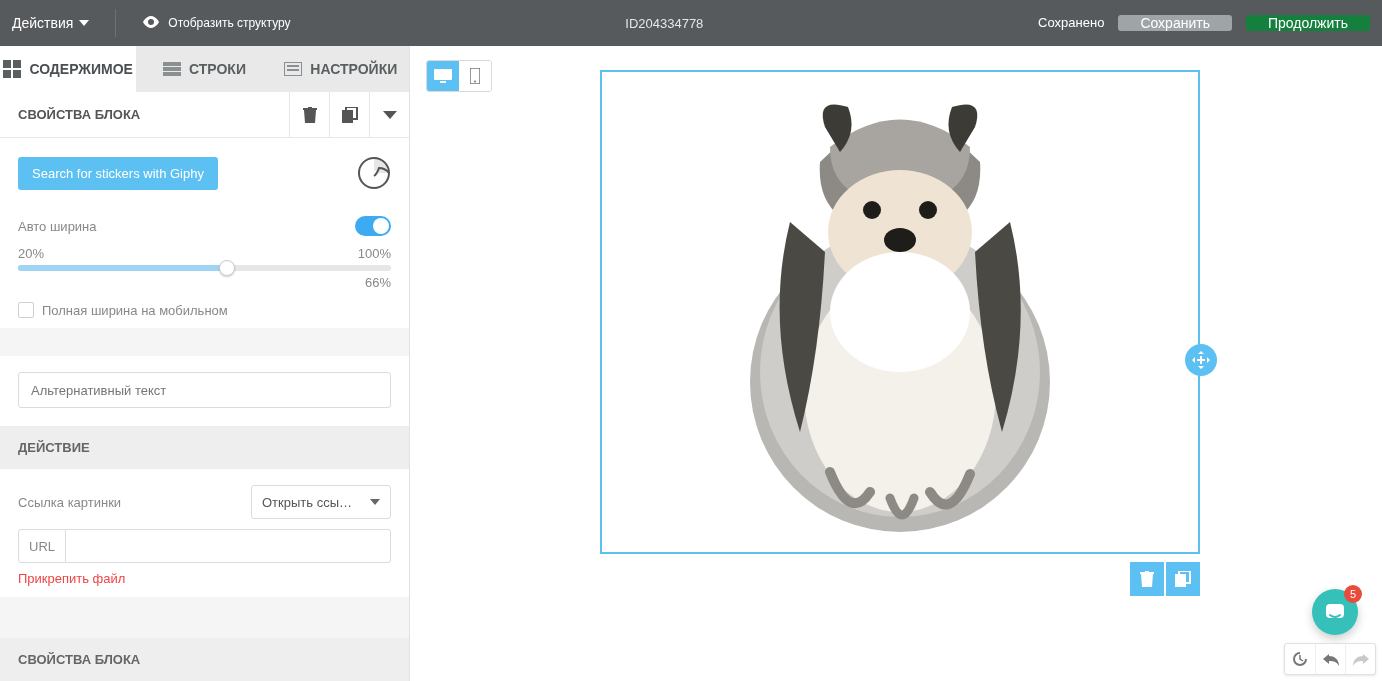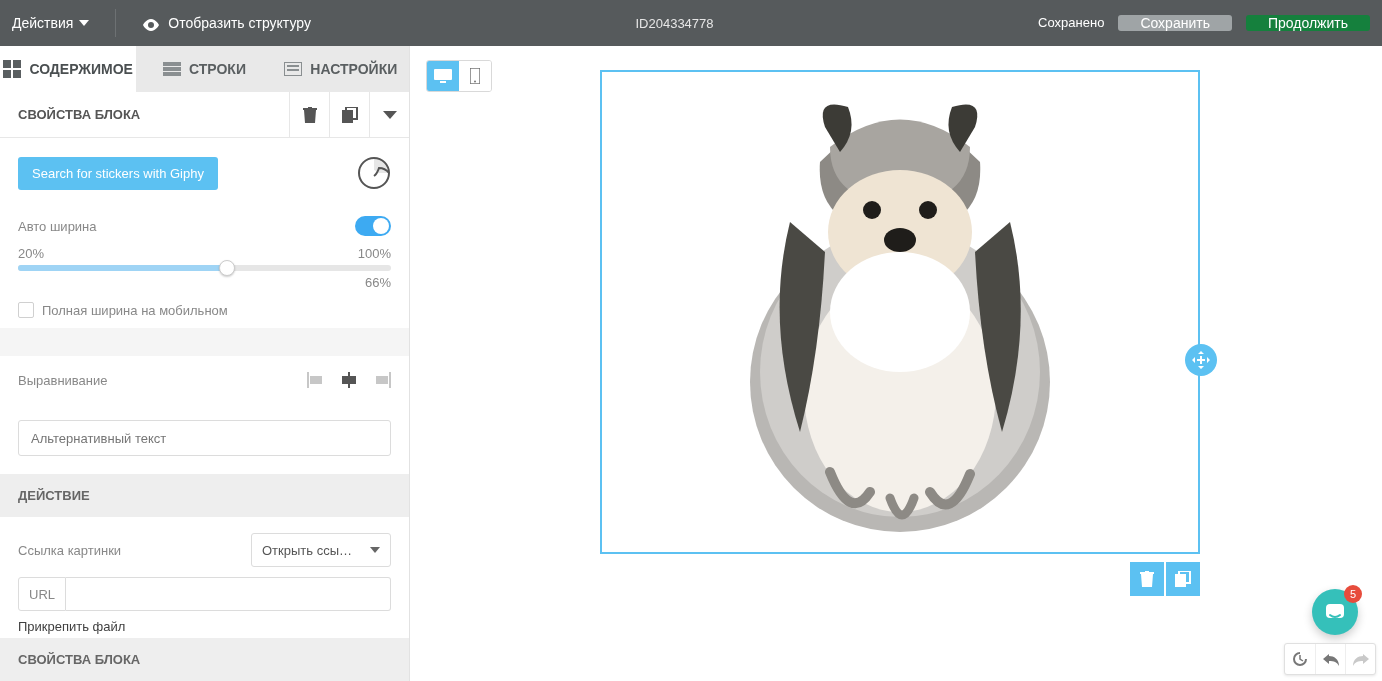--- a/index.html
+++ b/index.html
@@ -3,21 +3,21 @@
 <meta charset="utf-8">
 <style>
   * { box-sizing: border-box; margin: 0; padding: 0; font-family: Arial, Helvetica, sans-serif; }
   html, body { width: 1382px; height: 681px; overflow: hidden; background: #fff; }
 
   
   .topbar { height: 46px; background: #565a5c; color: #fff; display: flex; align-items: center; padding: 0 12px; }
   .topbar .left { display: flex; align-items: center; gap: 18px; }
   .actions { display: flex; align-items: center; gap: 6px; font-size: 14px; cursor: pointer; }
   .divider-v { width: 1px; height: 28px; background: #6d7173; margin: 0 8px; }
-  .structure-toggle { display: flex; align-items: flex-end; gap: 8px; font-size: 14px; cursor: pointer; }
+  .structure-toggle { display: flex; align-items: flex-start; gap: 8px; font-size: 12px; cursor: pointer; }
   .topbar .center { flex: 1; text-align: center; font-size: 13px; color: #e6e6e6; }
   .topbar .right { display: flex; align-items: flex-start; gap: 14px; }
   .saved-label { font-size: 13px; }
   .btn { height: 16px; padding: 0 22px; border-radius: 3px; font-size: 14px; border: none; cursor: pointer; color: #fff; }
   .btn-gray { background: #9fa4a6; }
   .btn-blue { background: #15803d; }
 
   
   .main { display: flex; height: 635px; }
   .sidebar { width: 410px; background: #f5f5f5; border-right: 1px solid #e2e2e2; display: flex; flex-direction: column; overflow: hidden; position: relative; }
@@ -68,21 +68,21 @@
   
   .action-header { background: #eeeeee; padding: 14px 18px; font-size: 13px; font-weight: 600; color: #666; }
   .link-row { background: #fff; padding: 16px 18px 10px 18px; display: flex; align-items: center; justify-content: space-between; }
   .link-label { font-size: 13px; color: #888; }
   .select-box { width: 140px; height: 34px; border: 1px solid #dcdcdc; border-radius: 3px; display: flex; align-items: center; justify-content: space-between; padding: 0 10px; font-size: 13px; color: #555; background: #fff; cursor: pointer; }
 
   .url-row { background: #fff; padding: 0 18px 10px 18px; }
   .url-group { display: flex; }
   .url-prefix { border: 1px solid #dcdcdc; border-radius: 3px 0 0 3px; padding: 0 10px; height: 34px; display: flex; align-items: center; font-size: 13px; color: #888; background: #fff; }
   .url-input { flex: 1; height: 34px; border: 1px solid #dcdcdc; border-left: none; border-radius: 0 3px 3px 0; padding: 0 10px; font-size: 13px; }
-  .attach-link { font-size: 13px; color: #404040; margin-top: 8px; display: inline-block; cursor: pointer; }
+  .attach-link { font-size: 13px; color: #ef4444; margin-top: 8px; display: inline-block; cursor: pointer; }
 
   .footer-header { background: #eeeeee; padding: 14px 18px; font-size: 13px; font-weight: 600; color: #666; position: absolute; bottom: 0; left: 0; right: 0; }
 
   
   .canvas { flex: 1; position: relative; background: #fff; }
   .device-toggle { position: absolute; top: 14px; left: 16px; display: flex; border: 1px solid #d9d9d9; border-radius: 3px; overflow: hidden; }
   .device-toggle .dev { width: 32px; height: 30px; display: flex; align-items: center; justify-content: center; background: #fff; cursor: pointer; }
   .device-toggle .dev.active { background: #5cc1f2; }
   .device-toggle .dev.active svg { fill: #fff; }
   .device-toggle .dev svg { fill: #777; }
@@ -210,37 +210,20 @@
       </div>
       <div class="slider-value">66%</div>
       <div class="check-row">
         <div class="check-box"></div>
         <span>Полная ширина на мобильном</span>
       </div>
     </div>
 
     <div class="gap-row"></div>
 
-    <div class="align-section">
-      <span class="align-label">Выравнивание</span>
-      <div class="align-opts">
-        <svg class="align-opt" viewBox="0 0 20 16">
-            <rect x="0" y="0" width="2" height="16" fill="#c7c7c7"></rect>
-            <rect x="3" y="4" width="12" height="8" fill="#c7c7c7"></rect>
-          </svg>
-        <svg class="align-opt" viewBox="0 0 20 16">
-            <rect x="9" y="0" width="2" height="16" fill="#555"></rect>
-            <rect x="3" y="4" width="14" height="8" fill="#555"></rect>
-          </svg>
-        <svg class="align-opt" viewBox="0 0 20 16">
-            <rect x="18" y="0" width="2" height="16" fill="#c7c7c7"></rect>
-            <rect x="5" y="4" width="12" height="8" fill="#c7c7c7"></rect>
-          </svg>
-      </div>
-    </div>
 
     <div class="alt-section">
       <input class="textbox" type="text" placeholder="Альтернативный текст" style="">
     </div>
 
     <div class="action-header">ДЕЙСТВИЕ</div>
 
     <div class="link-row">
       <span class="link-label">Ссылка картинки</span>
       <div class="select-box">

